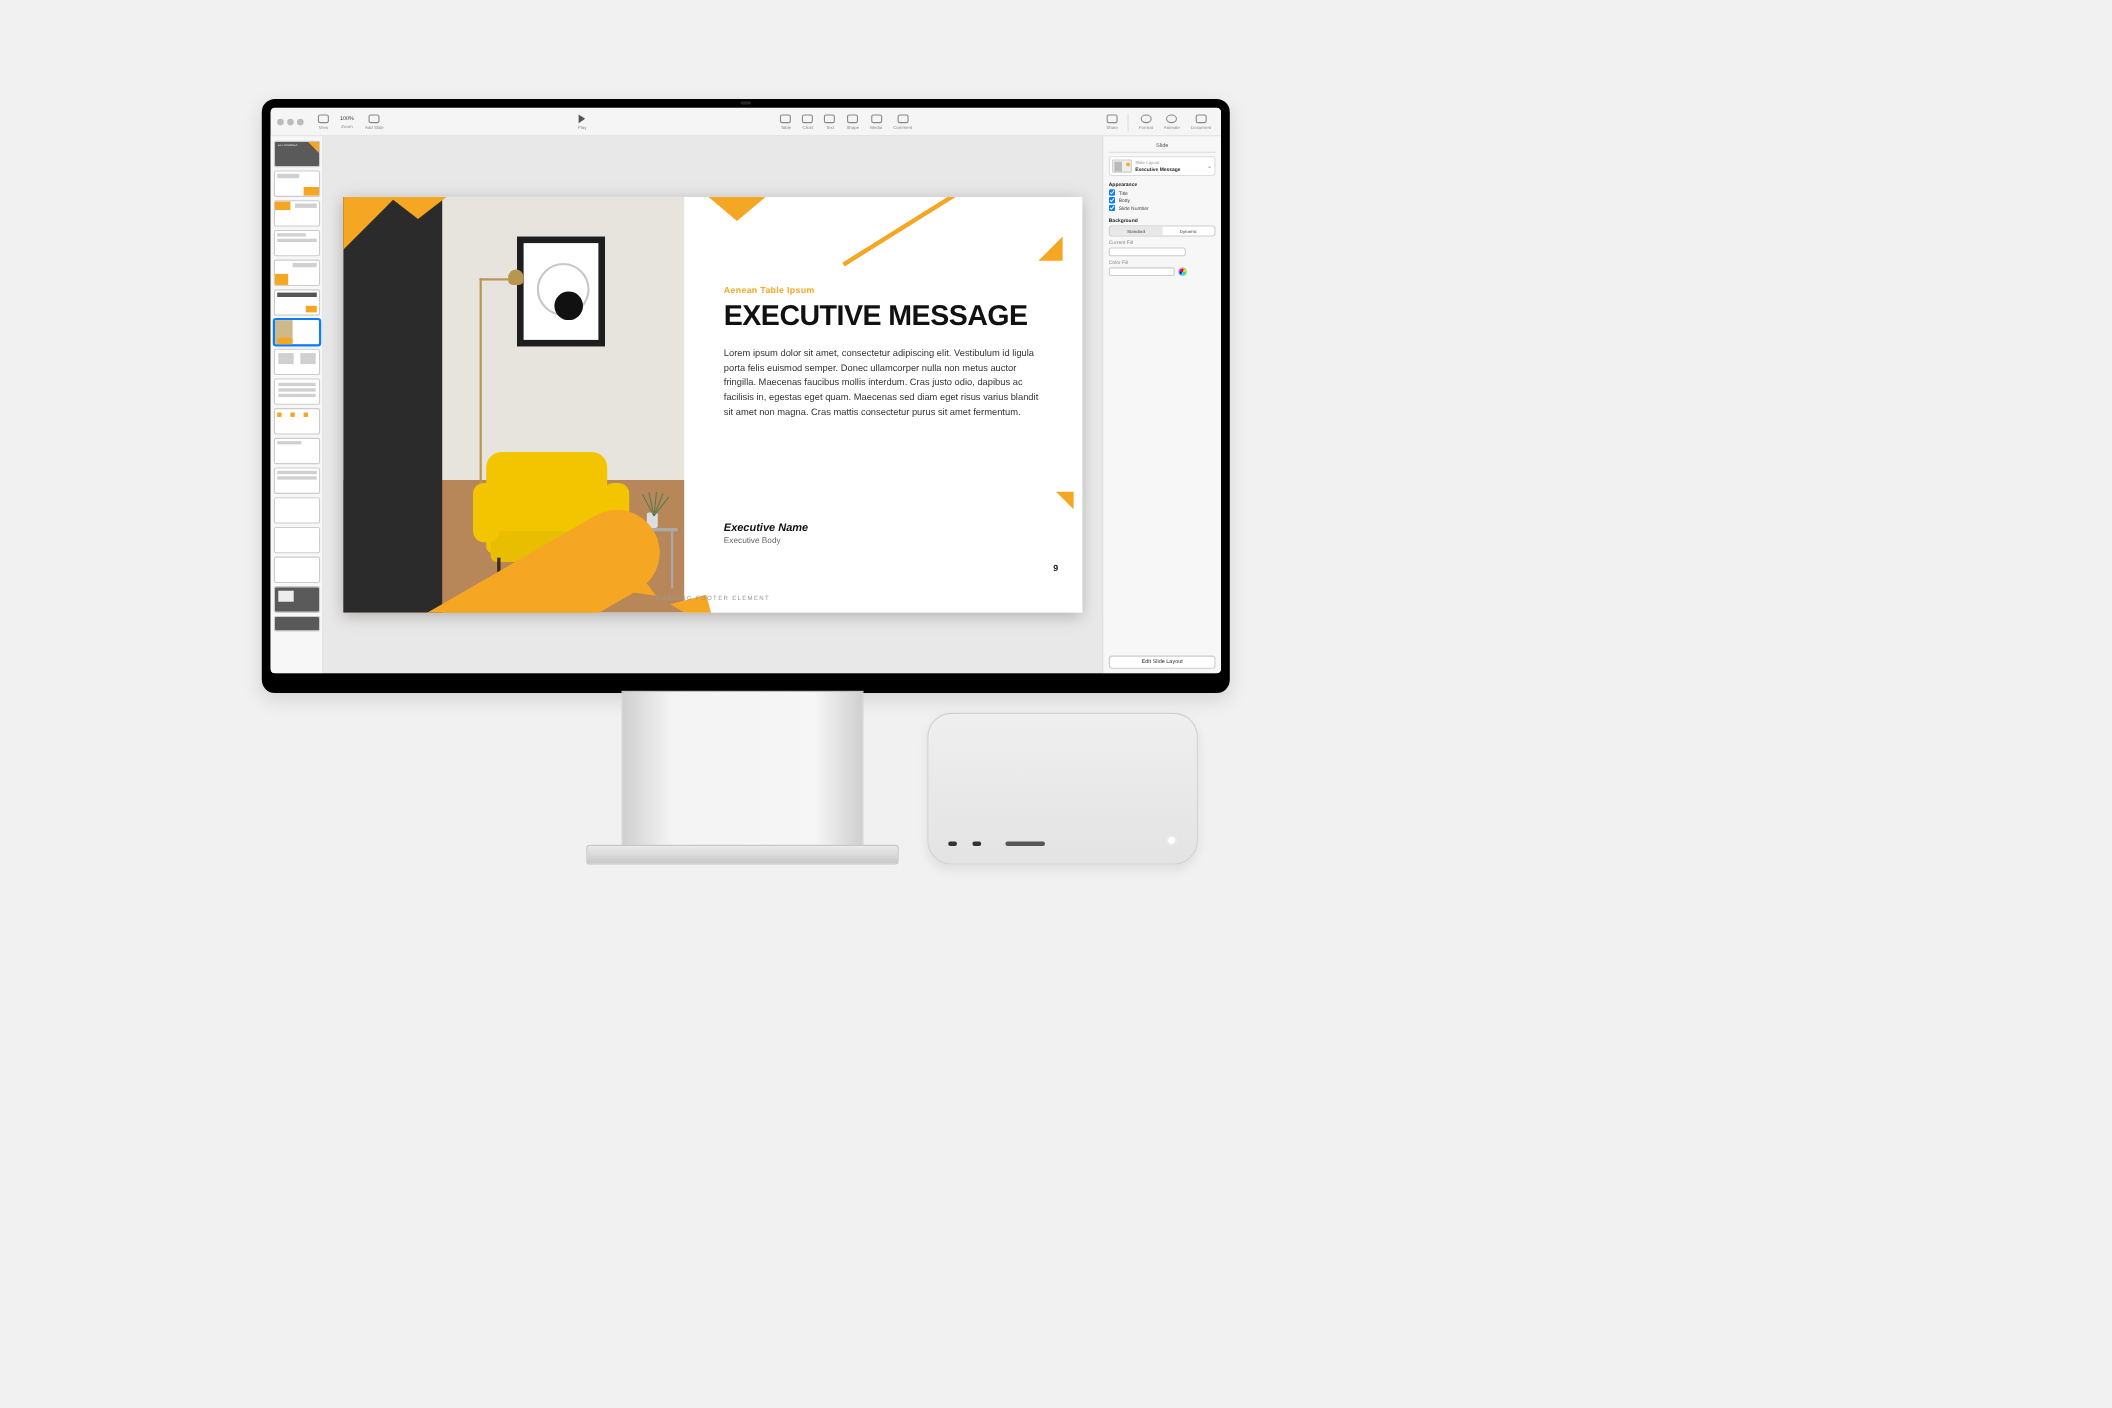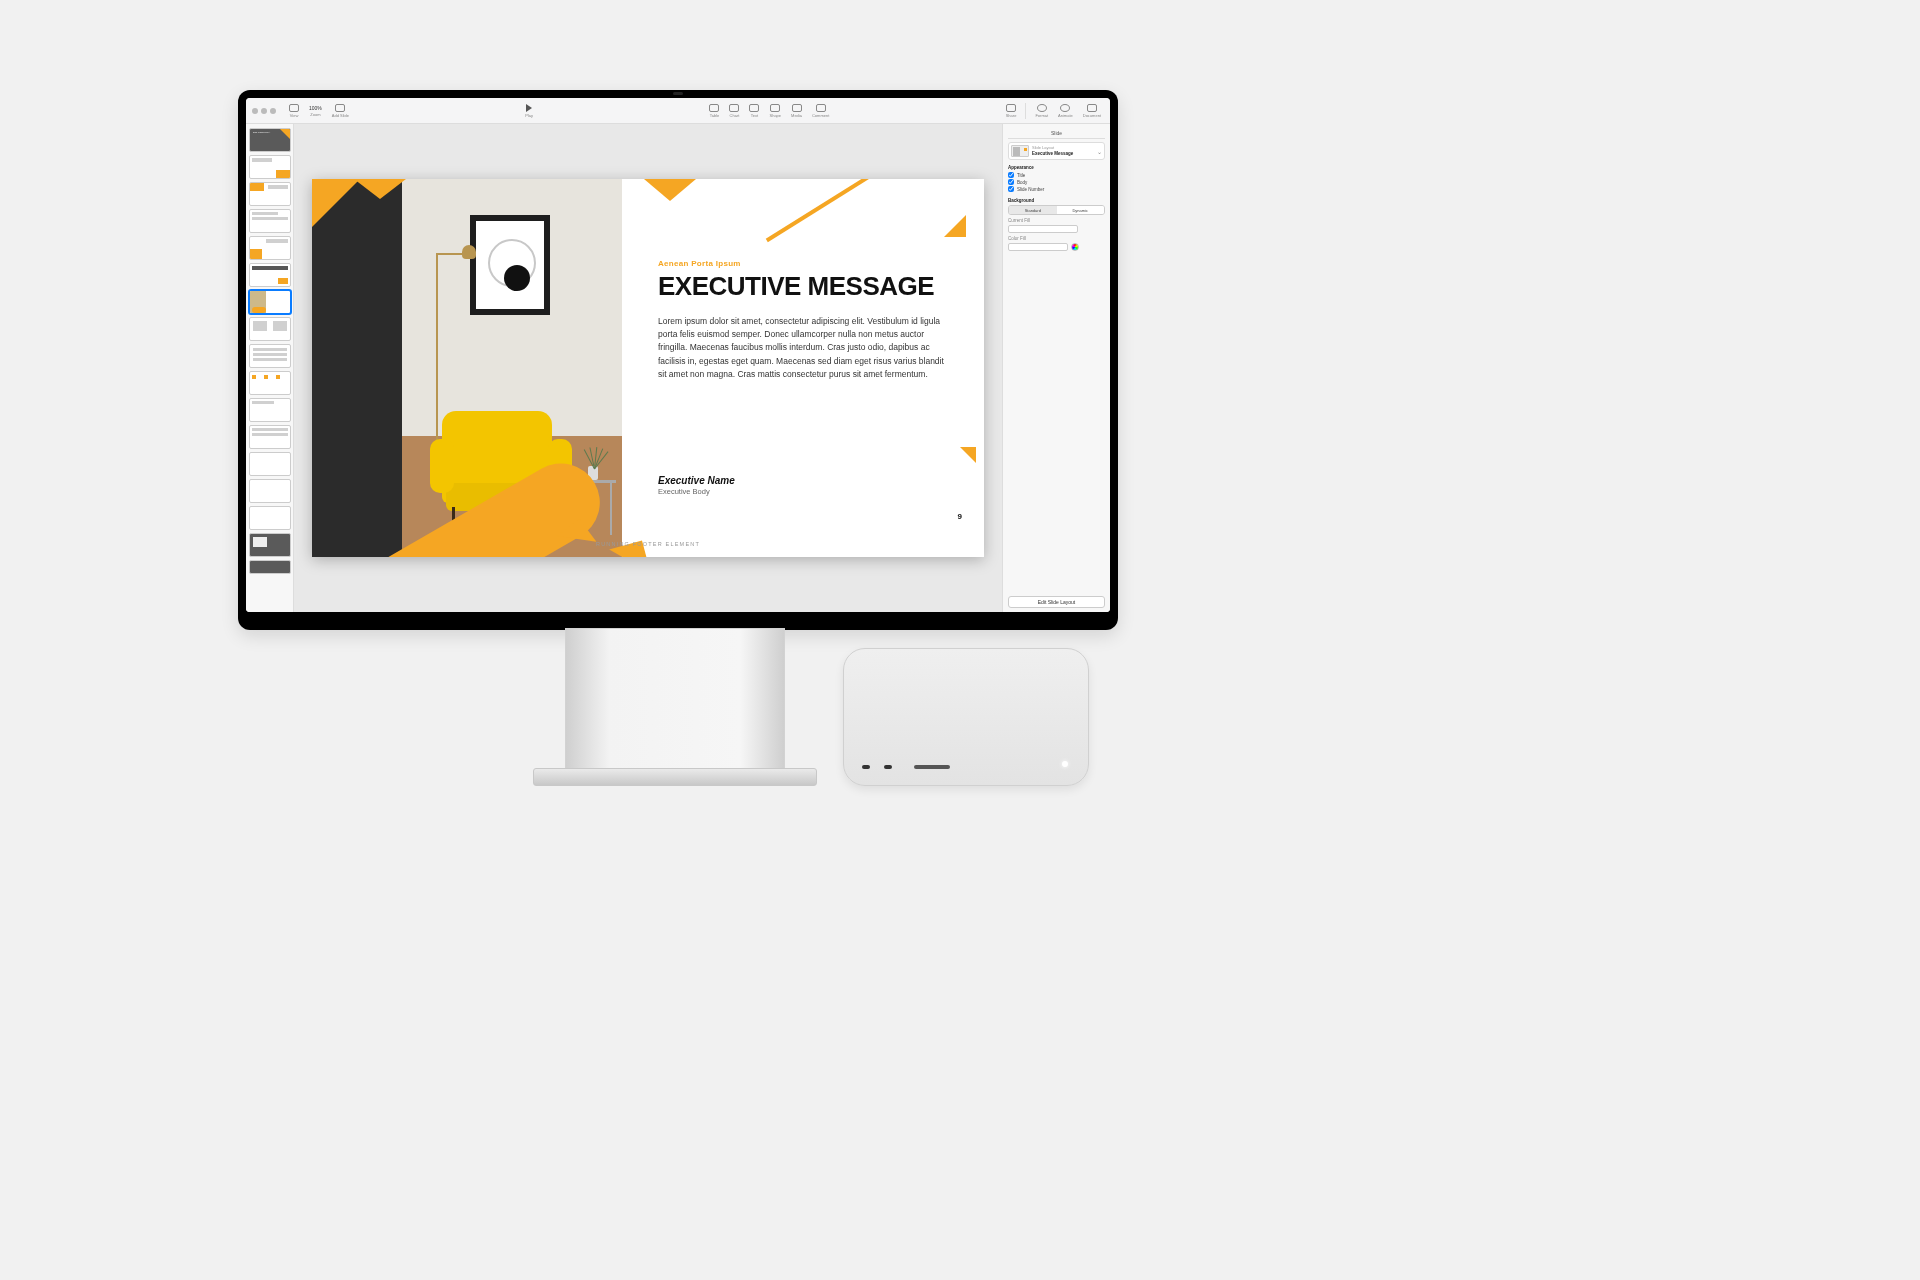--- a/index.html
+++ b/index.html
@@ -394,21 +394,21 @@
           <div class="bar"></div>
           <div class="tri tri1"></div>
           <div class="tri tri2"></div>
           <div class="tri tri3"></div>
           <div class="tri tri4"></div>
           <div class="diag"></div>
           <div class="tri tri5"></div>
           <div class="tri tri6"></div>
           <div class="tri tri7"></div>
 
-          <div class="kicker">Aenean Porta Ipsum</div>
+          <div class="kicker">Aenean Table Ipsum</div>
           <div class="title">EXECUTIVE MESSAGE</div>
           <div class="body">Lorem ipsum dolor sit amet, consectetur adipiscing elit. Vestibulum id ligula porta felis euismod semper. Donec ullamcorper nulla non metus auctor fringilla. Maecenas faucibus mollis interdum. Cras justo odio, dapibus ac facilisis in, egestas eget quam. Maecenas sed diam eget risus varius blandit sit amet non magna. Cras mattis consectetur purus sit amet fermentum.</div>
           <div class="sig-name">Executive Name</div>
           <div class="sig-title">Executive Body</div>
           <div class="footer">RUNNING FOOTER ELEMENT</div>
           <div class="pagenum">9</div>
         </div>
       </div>
 
       <div class="inspector">

